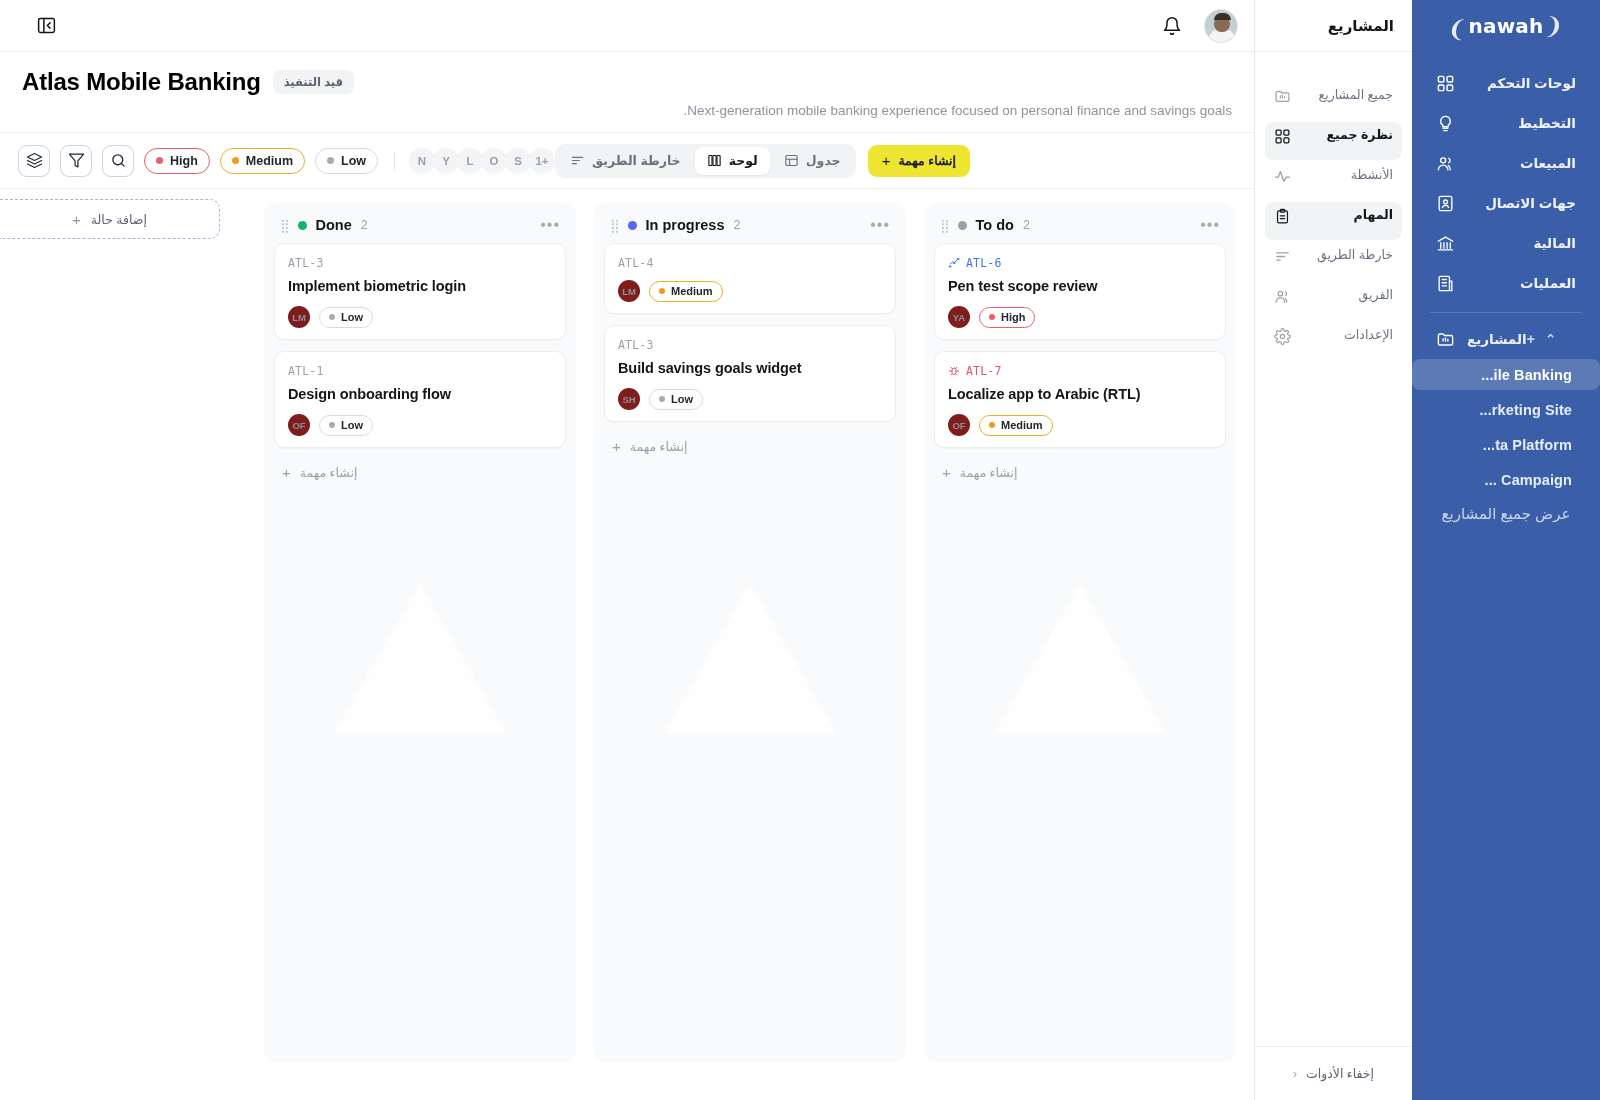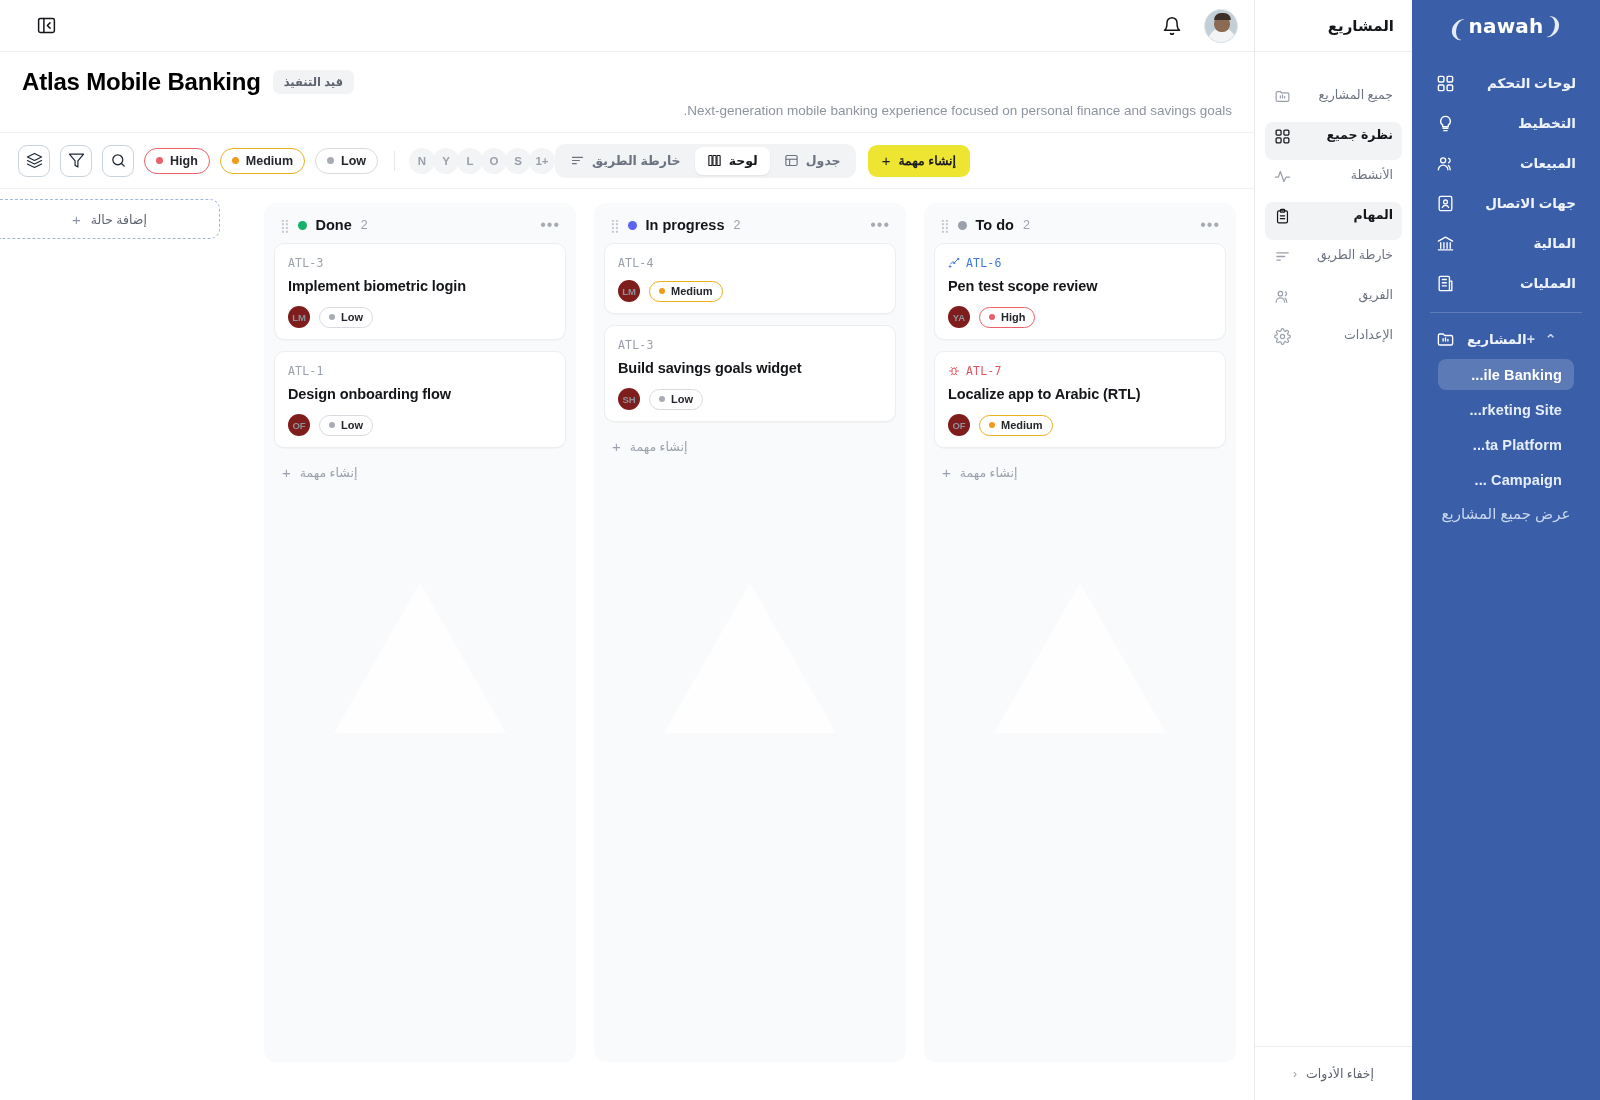--- a/index.html
+++ b/index.html
@@ -63,21 +63,21 @@
     height: 36px; margin: 0 14px; padding: 0 10px;
     font-size: 13.5px; font-weight: 600; color: #eef2fb;
     cursor: pointer;
   }
   .rail-group-head .lbl { order: 2; }
   .rail-group-head .rail-icon { order: 3; margin-right: 12px; }
   .rail-group-head .grp-actions { order: 1; margin-right: auto; display: flex; align-items: center; gap: 10px; }
   .grp-btn { color: #dde6f7; font-size: 14px; line-height: 1; cursor: pointer; opacity: .9; }
 
   .proj-item {
-    height: 31px; margin: 2px 26px; padding: 0 12px;
+    height: 31px; margin: 2px 0; padding: 0 28px;
     display: flex; align-items: center; justify-content: flex-start;
     border-radius: 8px;
     font-size: 14.5px; font-weight: 600;
     color: #e6edfa; cursor: pointer;
     direction: ltr; justify-content: flex-end;
     letter-spacing: .1px;
   }
   .proj-item.active { background: rgba(255,255,255,.17); color: #ffffff; }
   .rail-all {
     text-align: center; font-size: 15px; color: #c9d7ef;

